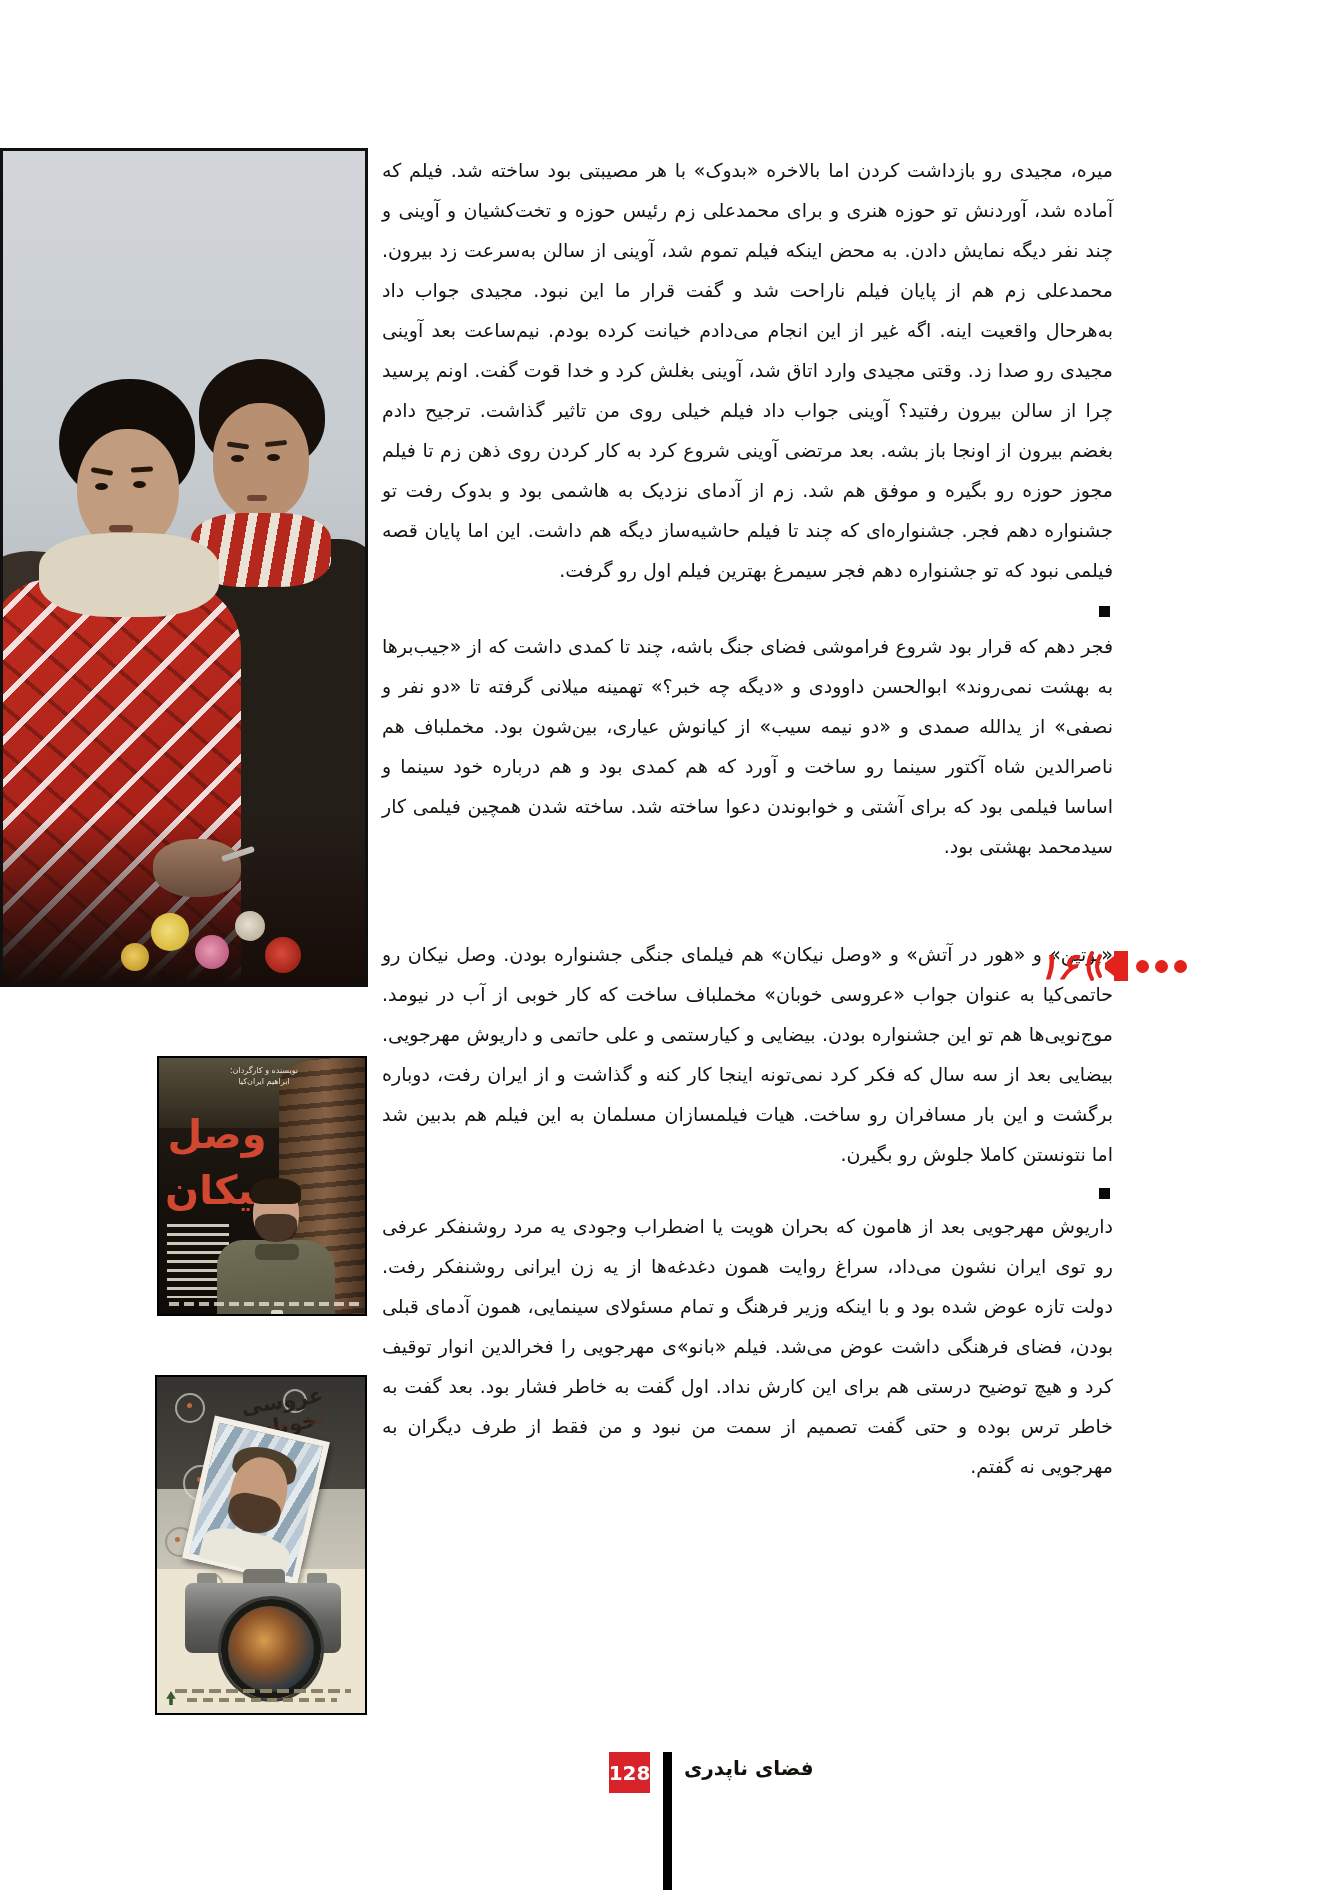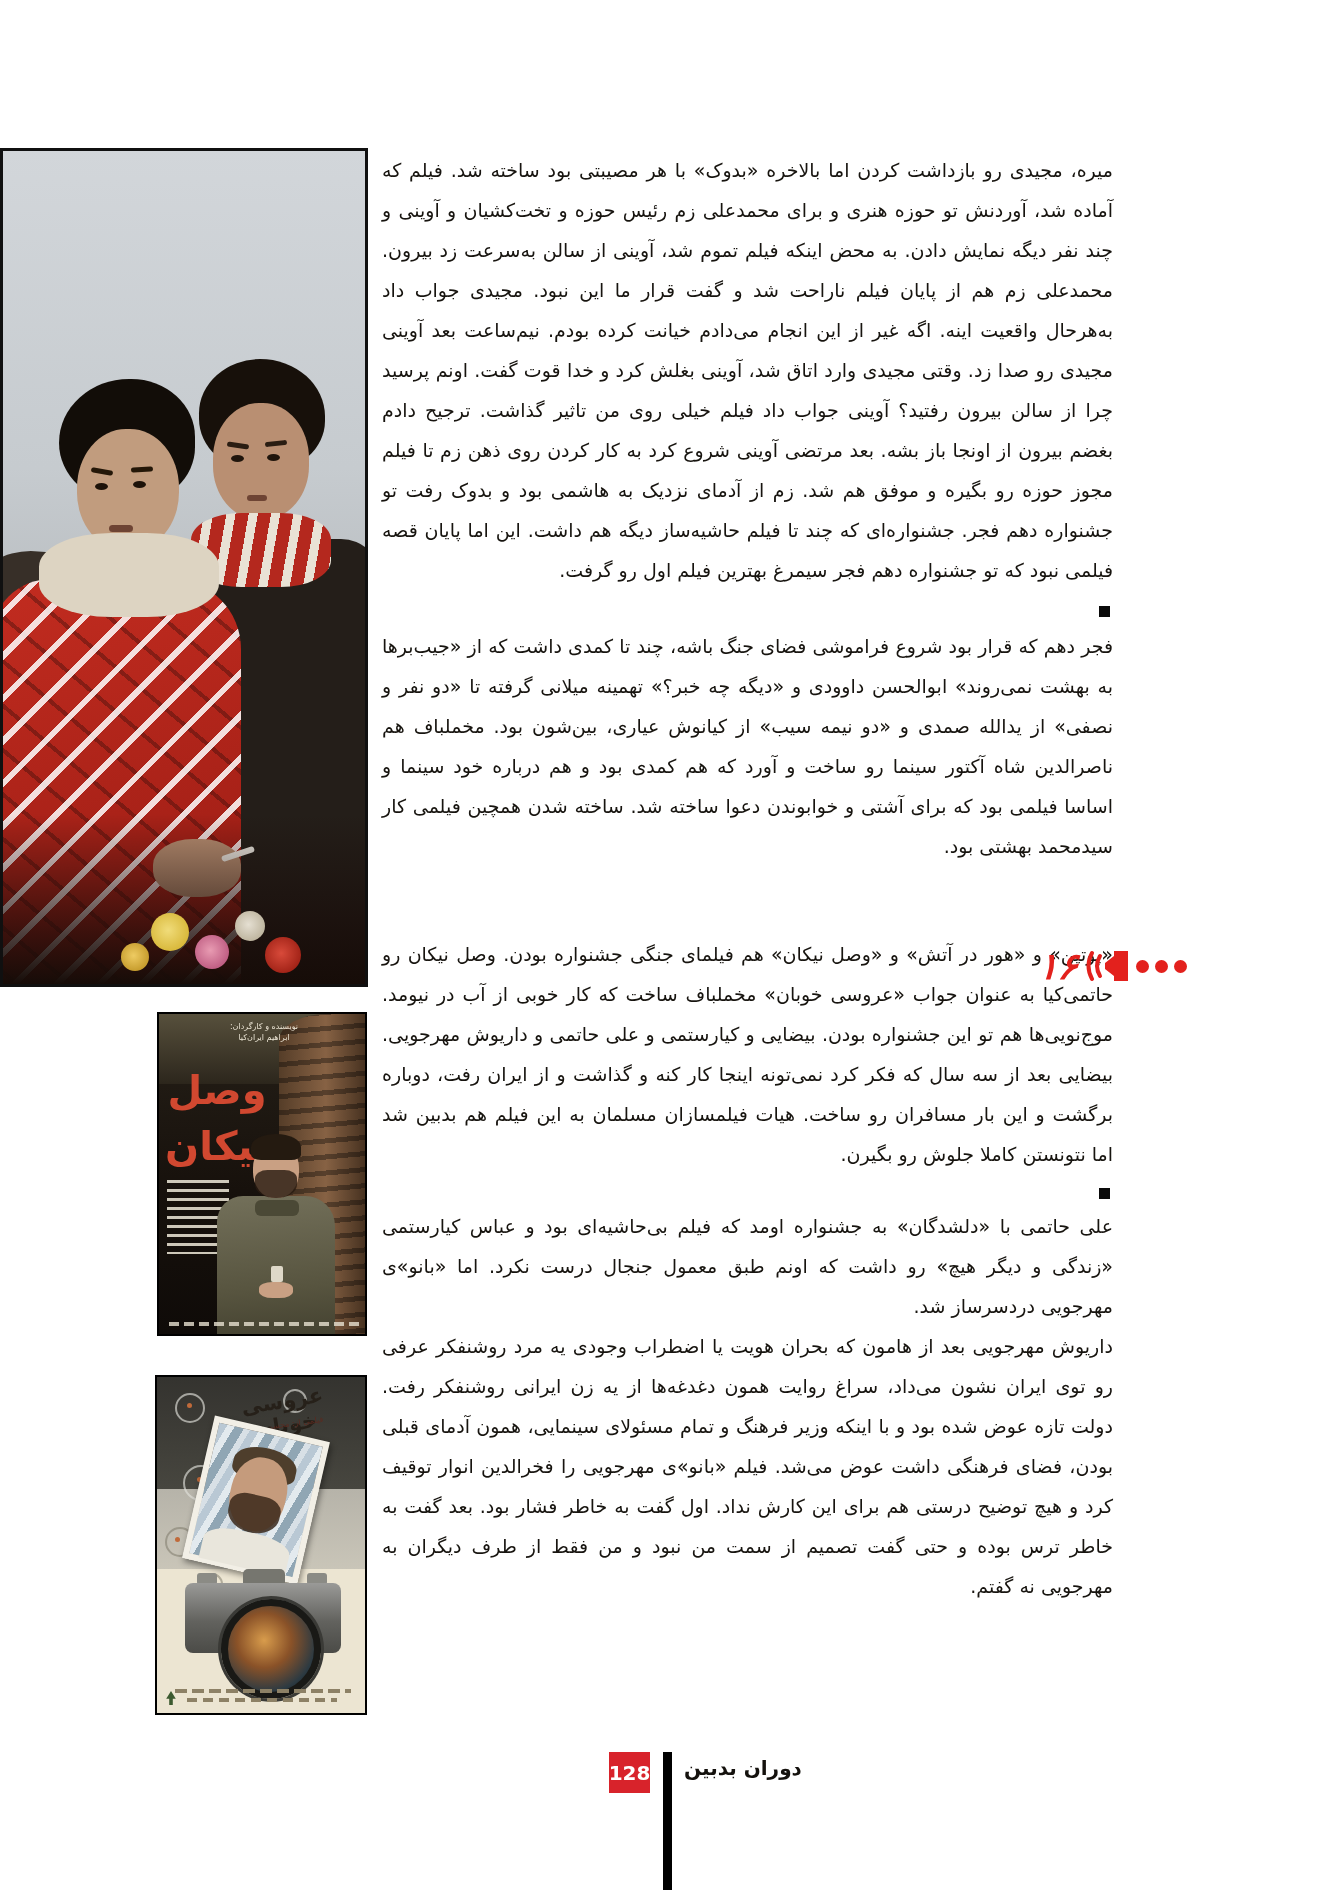--- a/index.html
+++ b/index.html
@@ -91,21 +91,21 @@
     background:linear-gradient(180deg,rgba(20,10,8,0) 0%,rgba(24,12,9,.75) 70%,#160c08 100%);
   }
   .flower{position:absolute;border-radius:50%;}
   .f1{left:148px;top:762px;width:38px;height:38px;background:radial-gradient(circle at 45% 45%,#f0dc7a,#d9b93c 70%);}
   .f2{left:192px;top:784px;width:34px;height:34px;background:radial-gradient(circle at 45% 45%,#e89bb2,#c05f84 70%);}
   .f3{left:232px;top:760px;width:30px;height:30px;background:radial-gradient(circle at 45% 45%,#e5dfd2,#bfb6a0 70%);}
   .f4{left:262px;top:786px;width:36px;height:36px;background:radial-gradient(circle at 45% 45%,#d84a3a,#a32418 70%);}
   .f5{left:118px;top:792px;width:28px;height:28px;background:radial-gradient(circle at 45% 45%,#eecb62,#c79d2e 70%);}
   
   .poster1{
-    position:absolute;left:157px;top:1012px;width:210px;height:324px;
+    position:absolute;left:157px;top:1056px;width:210px;height:260px;
     border:2px solid #000;box-sizing:border-box;overflow:hidden;
     background:linear-gradient(180deg,#262018 0%,#17110c 55%,#0f0b08 100%);
   }
   .p1-sky{position:absolute;left:0;top:0;width:100%;height:70px;background:linear-gradient(180deg,#57503c,#2c261c);}
   .p1-trunk{
     position:absolute;right:-18px;top:0;width:104px;height:336px;
     background:
       repeating-linear-gradient(175deg,rgba(0,0,0,.35) 0 5px,rgba(0,0,0,0) 5px 16px),
       linear-gradient(90deg,#553d28,#876244 45%,#2a1c10);
     border-radius:46% 0 0 20%/8% 0 0 6%;
@@ -266,33 +266,32 @@
   <div class="p2-logo"></div>
 </div>
 
 <div class="text-col">
   <p>میره، مجیدی رو بازداشت کردن اما بالاخره «بدوک» با هر مصیبتی بود ساخته شد. فیلم که آماده شد، آوردنش تو حوزه هنری و برای محمدعلی زم رئیس حوزه و تخت‌کشیان و آوینی و چند نفر دیگه نمایش دادن. به محض اینکه فیلم تموم شد، آوینی از سالن به‌سرعت زد بیرون. محمدعلی زم هم از پایان فیلم ناراحت شد و گفت قرار ما این نبود. مجیدی جواب داد به‌هرحال واقعیت اینه. اگه غیر از این انجام می‌دادم خیانت کرده بودم. نیم‌ساعت بعد آوینی مجیدی رو صدا زد. وقتی مجیدی وارد اتاق شد، آوینی بغلش کرد و خدا قوت گفت. اونم پرسید چرا از سالن بیرون رفتید؟ آوینی جواب داد فیلم خیلی روی من تاثیر گذاشت. ترجیح دادم بغضم بیرون از اونجا باز بشه. بعد مرتضی آوینی شروع کرد به کار کردن روی ذهن زم تا فیلم مجوز حوزه رو بگیره و موفق هم شد. زم از آدمای نزدیک به هاشمی بود و بدوک رفت تو جشنواره دهم فجر. جشنواره‌ای که چند تا فیلم حاشیه‌ساز دیگه هم داشت. این اما پایان قصه فیلمی نبود که تو جشنواره دهم فجر سیمرغ بهترین فیلم اول رو گرفت.</p>
   <div class="para-bullet"></div>
   <p>فجر دهم که قرار بود شروع فراموشی فضای جنگ باشه، چند تا کمدی داشت که از «جیب‌برها به بهشت نمی‌روند» ابوالحسن داوودی و «دیگه چه خبر؟» تهمینه میلانی گرفته تا «دو نفر و نصفی» از یدالله صمدی و «دو نیمه سیب» از کیانوش عیاری، بین‌شون بود. مخملباف هم ناصرالدین شاه آکتور سینما رو ساخت و آورد که هم کمدی بود و هم درباره خود سینما و اساسا فیلمی بود که برای آشتی و خوابوندن دعوا ساخته شد. ساخته شدن همچین فیلمی کار سیدمحمد بهشتی بود.</p>
   <div class="spacer-after-p2"></div>
   <p>«پوتین» و «هور در آتش» و «وصل نیکان» هم فیلمای جنگی جشنواره بودن. وصل نیکان رو حاتمی‌کیا به عنوان جواب «عروسی خوبان» مخملباف ساخت که کار خوبی از آب در نیومد. موج‌نویی‌ها هم تو این جشنواره بودن. بیضایی و کیارستمی و علی حاتمی و داریوش مهرجویی. بیضایی بعد از سه سال که فکر کرد نمی‌تونه اینجا کار کنه و گذاشت و از ایران رفت، دوباره برگشت و این بار مسافران رو ساخت. هیات فیلمسازان مسلمان به این فیلم هم بدبین شد اما نتونستن کاملا جلوش رو بگیرن.</p>
   <div class="para-bullet second"></div>
-  <p>علی حاتمی با «دلشدگان» به جشنواره اومد که فیلم بی‌حاشیه‌ای بود و عباس کیارستمی «زندگی و دیگر هیچ» رو داشت که اونم طبق معمول جنجال درست نکرد. اما «بانو»ی مهرجویی دردسرساز شد.</p>
   <p>داریوش مهرجویی بعد از هامون که بحران هویت یا اضطراب وجودی یه مرد روشنفکر عرفی رو توی ایران نشون می‌داد، سراغ روایت همون دغدغه‌ها از یه زن ایرانی روشنفکر رفت. دولت تازه عوض شده بود و با اینکه وزیر فرهنگ و تمام مسئولای سینمایی، همون آدمای قبلی بودن، فضای فرهنگی داشت عوض می‌شد. فیلم «بانو»ی مهرجویی را فخرالدین انوار توقیف کرد و هیچ توضیح درستی هم برای این کارش نداد. اول گفت به خاطر فشار بود. بعد گفت به خاطر ترس بوده و حتی گفت تصمیم از سمت من نبود و من فقط از طرف دیگران به مهرجویی نه گفتم.</p>
 </div>
 
 <div class="audio-marker">
   <span class="num">۱۶</span>
   <svg width="44" height="32" viewBox="0 0 44 32">
     <path d="M7,3 Q0,16 7,29" fill="none" stroke="#e3211d" stroke-width="4" stroke-linecap="round"></path>
     <path d="M15,6 Q9,16 15,26" fill="none" stroke="#e3211d" stroke-width="4" stroke-linecap="round"></path>
     <polygon points="20,13 29,6 29,1 43,1 43,31 29,31 29,26 20,19" fill="#e3211d"></polygon>
   </svg>
   <span class="dots">
       <i></i>
       <i></i>
       <i></i>
     </span>
 </div>
 
 <div class="footer-num">128</div>
 <div class="footer-bar"></div>
-<div class="footer-title">دوران بدبین</div>
+<div class="footer-title">فضای ناپدری</div>
 
 </body></html>

